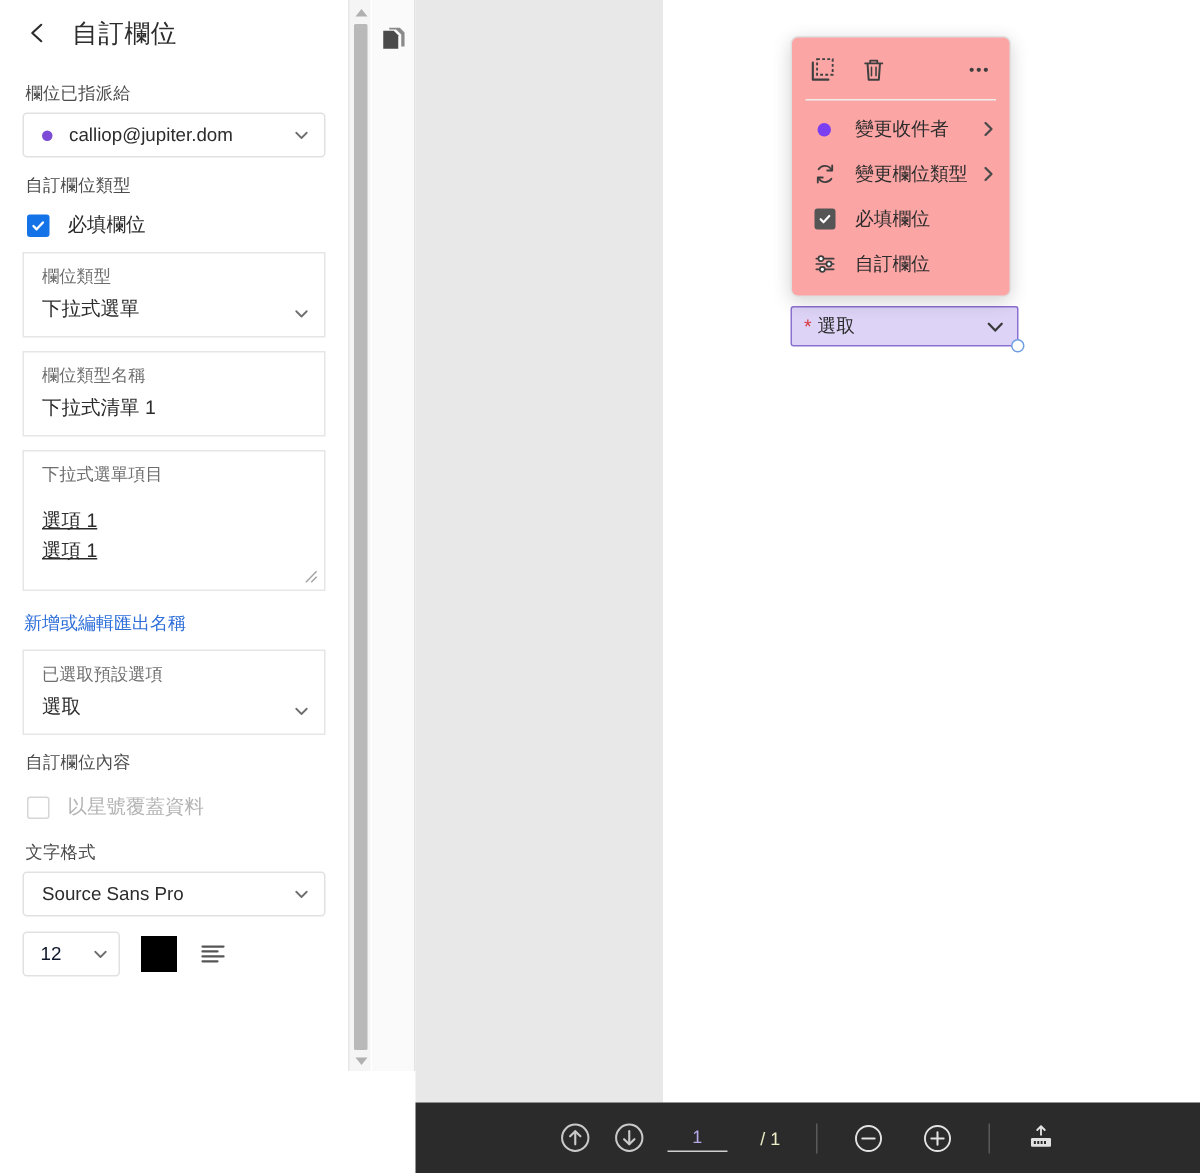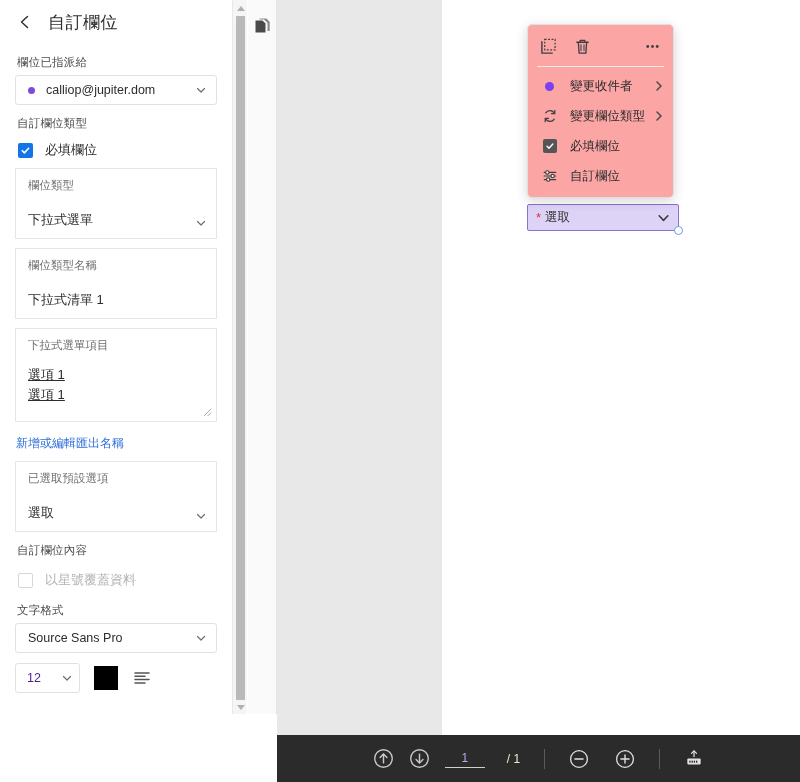--- a/index.html
+++ b/index.html
@@ -45,21 +45,21 @@
   .combo .dot {
     width:7px; height:7px; border-radius:50%; background:#7d4bd6; margin-right:11px; flex:0 0 auto;
   }
 
   
   .stack {
     position:relative; border:1px solid #e6e6e6; border-radius:0; background:#fff;
     padding:8px 26px 8px 12px; cursor:text;
   }
   .stack .lab { font-size:11.5px; color:#6e6e6e; line-height:16px; }
-  .stack .val { font-size:13px; color:#2c2c2c; line-height:21px; margin-top:16px; }
+  .stack .val { font-size:13px; color:#2c2c2c; line-height:21px; margin-top:2px; }
   .stack .val.placeholder { color:#9b9b9b; }
   .stack .chev {
     position:absolute; right:9px; bottom:9px; width:12px; height:12px; color:#6e6e6e;
   }
   .stack.ta { padding-bottom:16px; min-height:86px; }
   .stack.ta .opts { font-size:13px; color:#2c2c2c; line-height:20px; margin-top:12px;text-decoration:underline;}
   .resize-grip {
     position:absolute; right:4px; bottom:4px; width:9px; height:9px; color:#a0a0a0;
     cursor:nwse-resize;
   }
@@ -74,21 +74,21 @@
     display:flex; align-items:center; justify-content:center; cursor:pointer; flex:0 0 auto;
   }
   .cb svg { display:block; }
   .cb.off { background:#fff; border:1.5px solid #d6d6d6; }
   .cb-lab { font-size:13px; color:#2c2c2c; margin-left:12px; }
   .cb-lab.dim { color:#b3b3b3; }
 
   .fmt-row { display:flex; align-items:center; margin-top:10px; gap:14px; }
   .size-combo {
     position:relative; width:65px; height:30px; border:1px solid #e1e1e1; border-radius:3px;
-    display:flex; align-items:center; padding:0 20px 0 11px; font-size:12.5px; color:#4c1d95;
+    display:flex; align-items:center; padding:0 20px 0 11px; font-size:12.5px; color:#0f172a;
     cursor:pointer; background:#fff;
   }
   .size-combo .chev { position:absolute; right:6px; top:50%; transform:translateY(-50%); width:12px; height:12px; color:#6e6e6e; }
   .swatch { width:24px; height:24px; background:#000; cursor:pointer; }
   .align-icon { width:20px; height:20px; color:#555; cursor:pointer; }
 
   
   .sb-scroll {
     position:absolute; left:232px; top:0; width:15px; height:714px; background:#f5f5f5;
     border-left:1px solid #e8e8e8;

